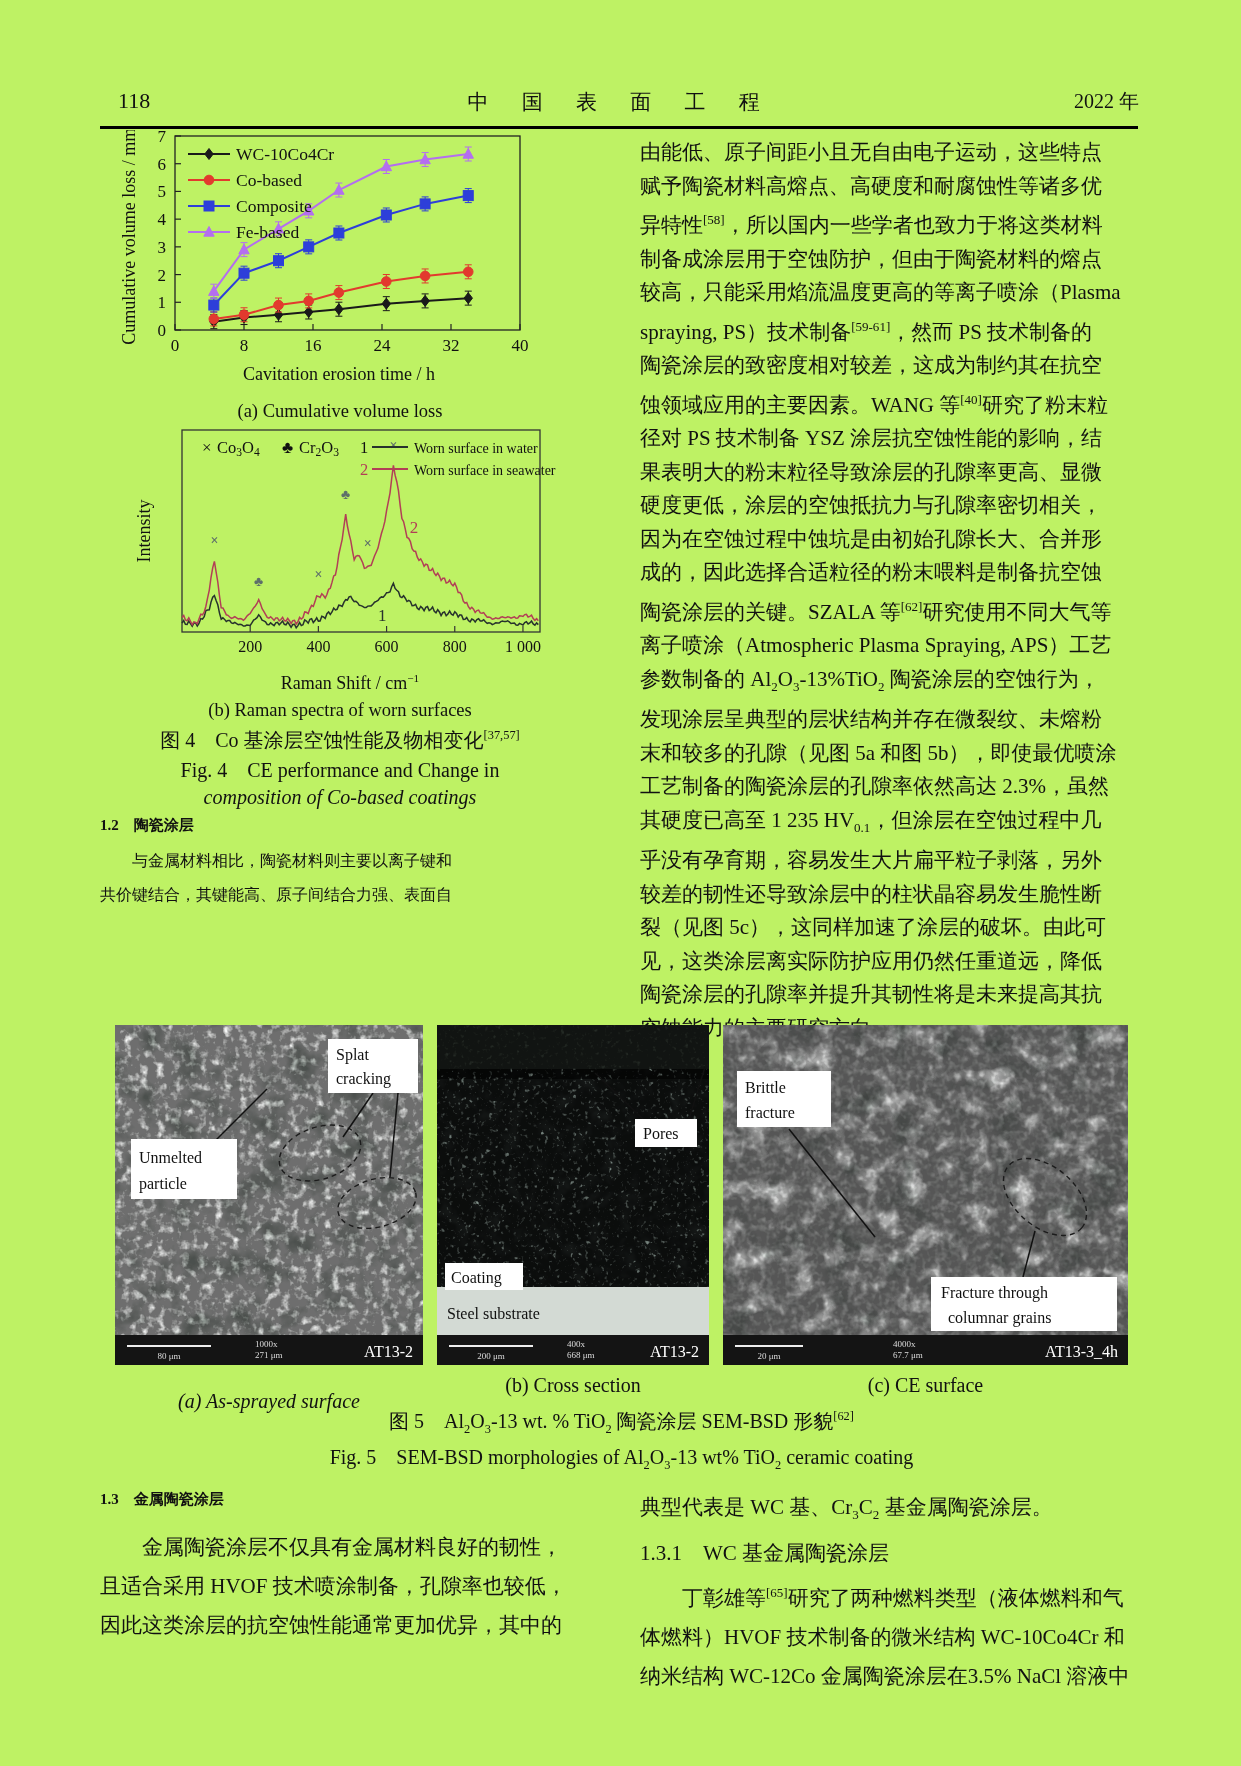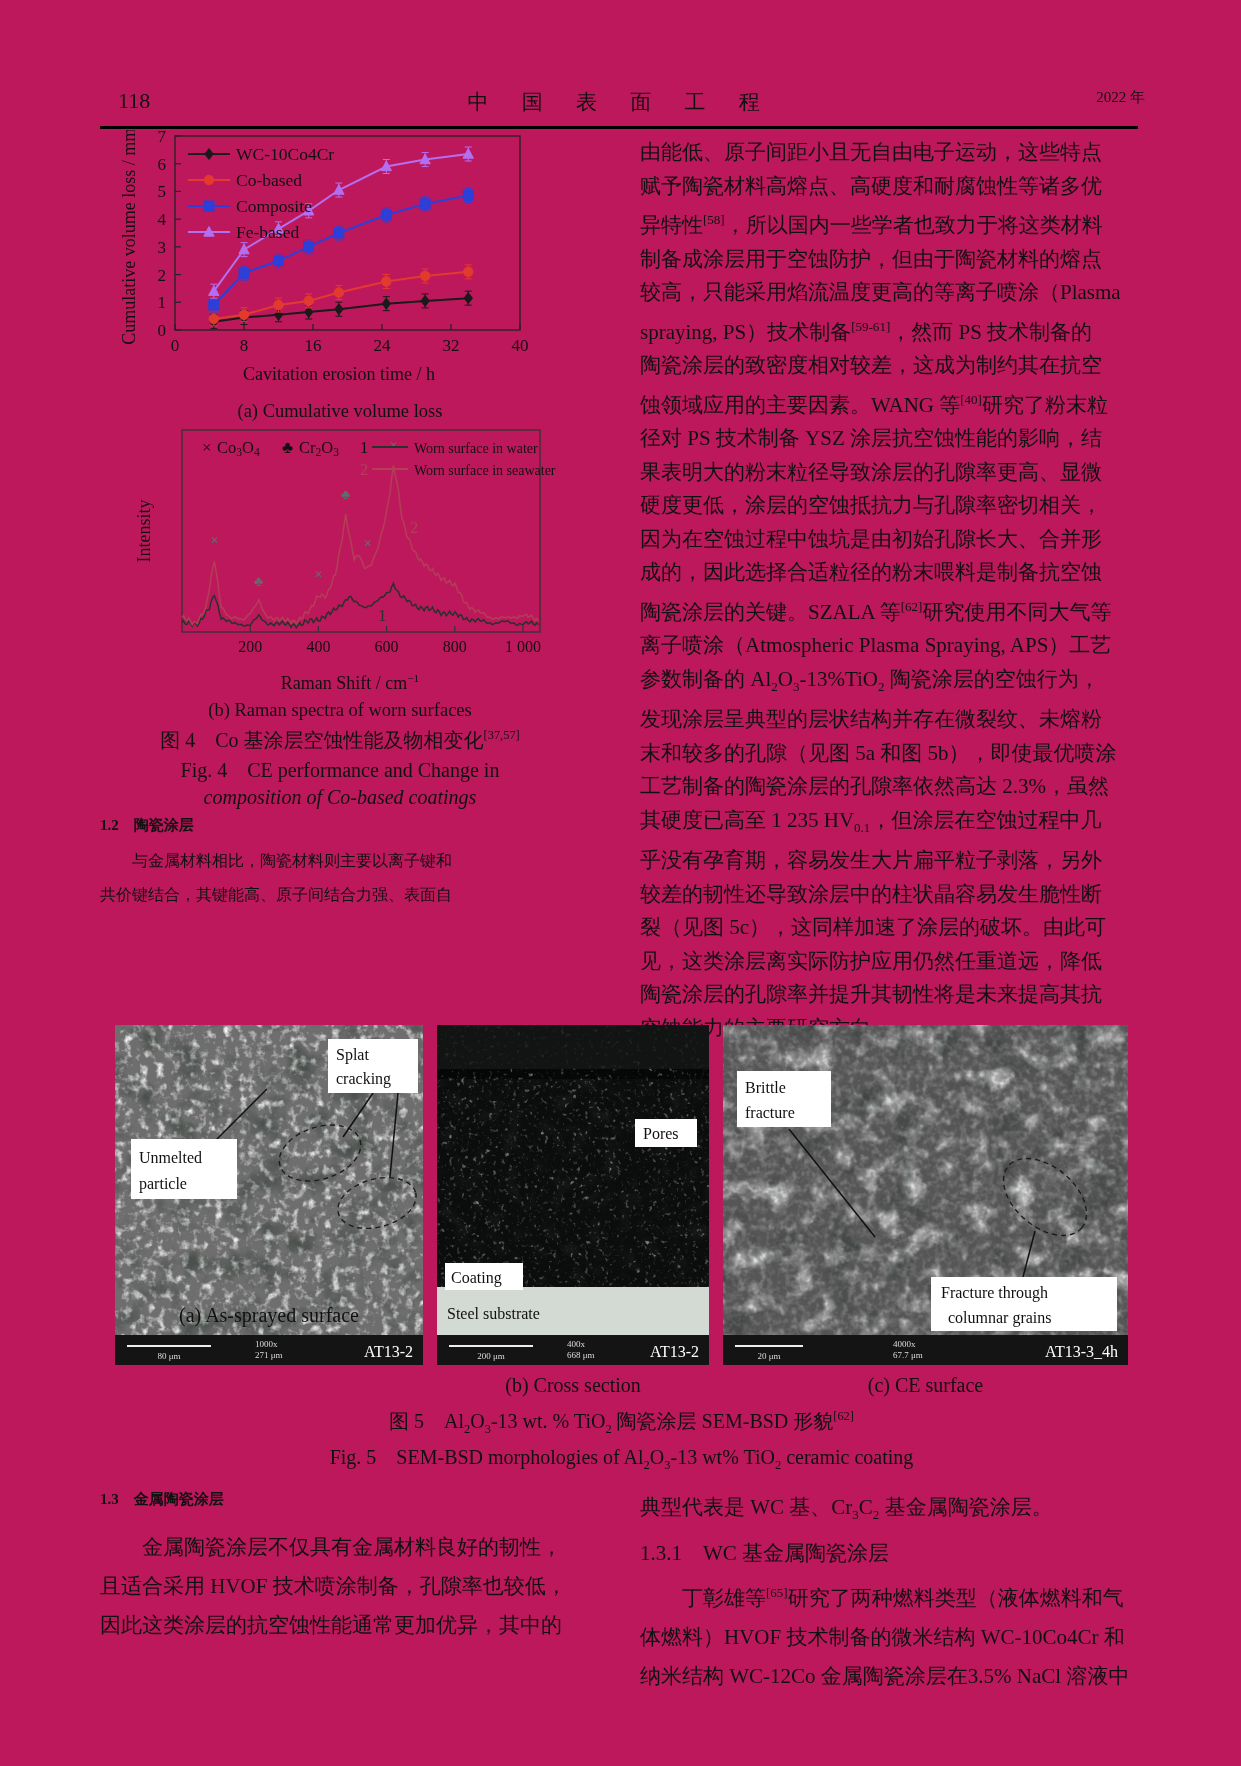--- a/index.html
+++ b/index.html
@@ -1,21 +1,21 @@
 <!DOCTYPE html>
 <html><head>
 <meta charset="utf-8">
 <style>
   html,body{margin:0;padding:0;background:#ffffff;}
-  .page{position:relative;width:1241px;height:1766px;background:#be185d;
+  .page{position:relative;width:1241px;height:1766px;background:#bef264;
         font-family:"Liberation Serif","DejaVu Serif",serif;color:#111;overflow:hidden;}
   .abs{position:absolute;}
   .hdr-num{position:absolute;left:118px;top:88px;font-size:22px;}
   .hdr-title{position:absolute;left:0;top:88px;width:1241px;text-align:center;font-size:21px;letter-spacing:14px;}
-  .hdr-year{position:absolute;right:96px;top:88px;font-size:15px;}
+  .hdr-year{position:absolute;right:102px;top:88px;font-size:20px;}
   .hdr-rule{position:absolute;left:100px;top:126px;width:1038px;height:3px;background:#000;}
   .h2{font-weight:bold;font-size:15px;white-space:nowrap;}
   .rline{font-size:21px;line-height:33.5px;white-space:nowrap;}
   .bline{font-size:16px;line-height:34px;white-space:nowrap;}
   .bline2{font-size:21px;line-height:39px;white-space:nowrap;}
   .cap{font-size:20px;text-align:center;}
   .xlabel{font-size:18px;text-align:center;}
   .subcap{font-size:18.5px;text-align:center;}
   .semcap{font-size:20px;text-align:center;}
   sup,sub{font-size:0.62em;}
@@ -398,21 +398,21 @@
     <g>
       <rect x="0" y="310" width="405" height="30" fill="#141414"></rect>
       <line x1="12" y1="321" x2="80" y2="321" stroke="#eee" stroke-width="2"></line>
       <text x="46" y="334" font-size="9" fill="#ddd" text-anchor="middle">20 μm</text>
       <text x="170" y="322" font-size="9" fill="#ddd">4000x</text>
       <text x="170" y="333" font-size="9" fill="#ddd">67.7 μm</text>
       <text x="395" y="332" font-size="16" fill="#fff" text-anchor="end">AT13-3_4h</text>
     </g>
   </svg>
 
-  <div class="semcap abs" style="left:115px;top:1304px;width:308px;">(a) As-sprayed surface</div>
+  <div class="semcap abs" style="left:115px;top:1390px;width:308px;font-style:italic;">(a) As-sprayed surface</div>
   <div class="semcap abs" style="left:437px;top:1374px;width:272px;">(b) Cross section</div>
   <div class="semcap abs" style="left:723px;top:1374px;width:405px;">(c) CE surface</div>
 
   <div class="cap abs" style="left:115px;top:1408px;width:1013px;">图 5　Al<sub>2</sub>O<sub>3</sub>-13 wt. % TiO<sub>2</sub> 陶瓷涂层 SEM-BSD 形貌<sup>[62]</sup></div>
   <div class="cap abs" style="left:115px;top:1444px;width:1013px;">Fig. 5　SEM-BSD morphologies of Al<sub>2</sub>O<sub>3</sub>-13 wt% TiO<sub>2</sub> ceramic coating</div>
 
   <div class="h2 abs" style="left:100px;top:1490px;">1.3　金属陶瓷涂层</div>
   <div class="abs" style="left:100px;top:1528px;width:515px;">
       <div class="bline2">　　金属陶瓷涂层不仅具有金属材料良好的韧性，</div>
       <div class="bline2">且适合采用 HVOF 技术喷涂制备，孔隙率也较低，</div>

